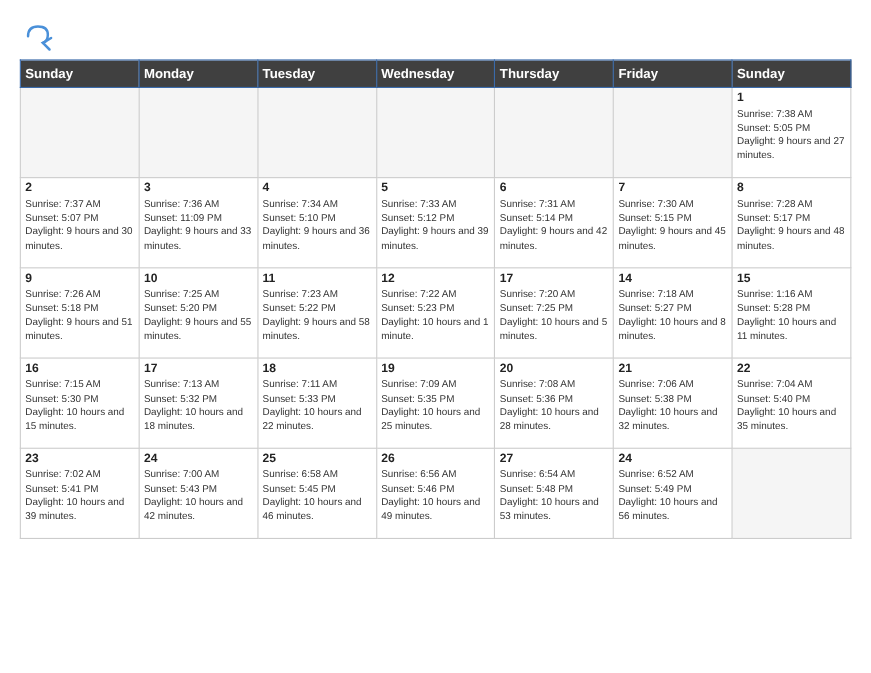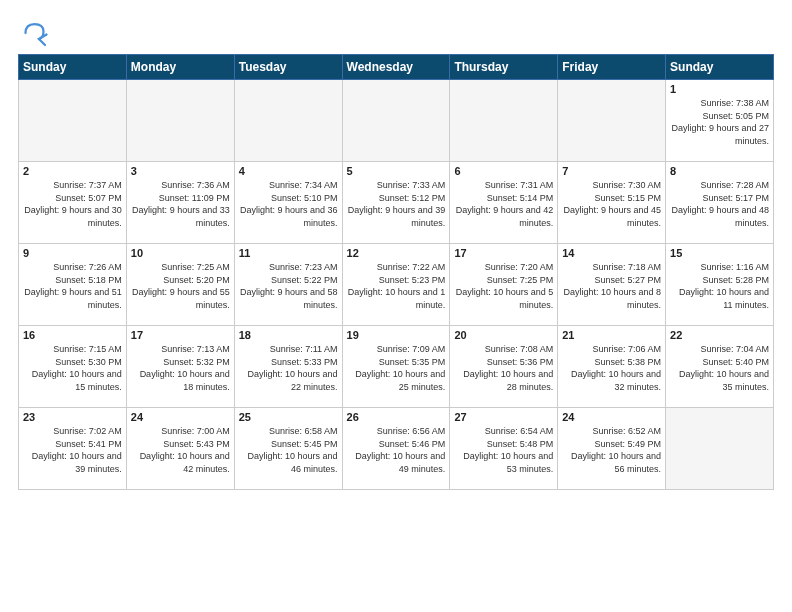--- a/index.html
+++ b/index.html
@@ -50,21 +50,21 @@
     .cal-subtitle {
       font-size: 14px;
       color: #555;
     }
     .calendar {
       width: 100%;
       border-collapse: collapse;
       margin-top: 4px;
     }
     .calendar th {
-      background: #0c4a6e;
+      background: #404040;
       color: #fff;
       font-size: 12px;
       font-weight: bold;
       padding: 5px 4px;
       text-align: left;
       border: 1px solid #3a6aaa;
     }
     .calendar td {
       border: 1px solid #ccc;
       vertical-align: top;
@@ -81,21 +81,20 @@
     .day-num {
       font-size: 11px;
       font-weight: bold;
       margin-bottom: 2px;
       display: block;
     }
     .day-info {
       font-size: 9px;
       color: #333;
       line-height: 1.4;
-      text-align: right;
     }
   </style>
 </head>
 <body>
 
 <div class="container">
   <div class="header-row">
     <div class="logo">
       <svg class="logo-icon" viewBox="0 0 40 40">
         <path d="M10 20 Q10 8 22 8 Q34 8 34 18 Q34 26 28 28 L36 36" stroke="#4a90d9" stroke-width="3" fill="none" stroke-linecap="round"></path>

